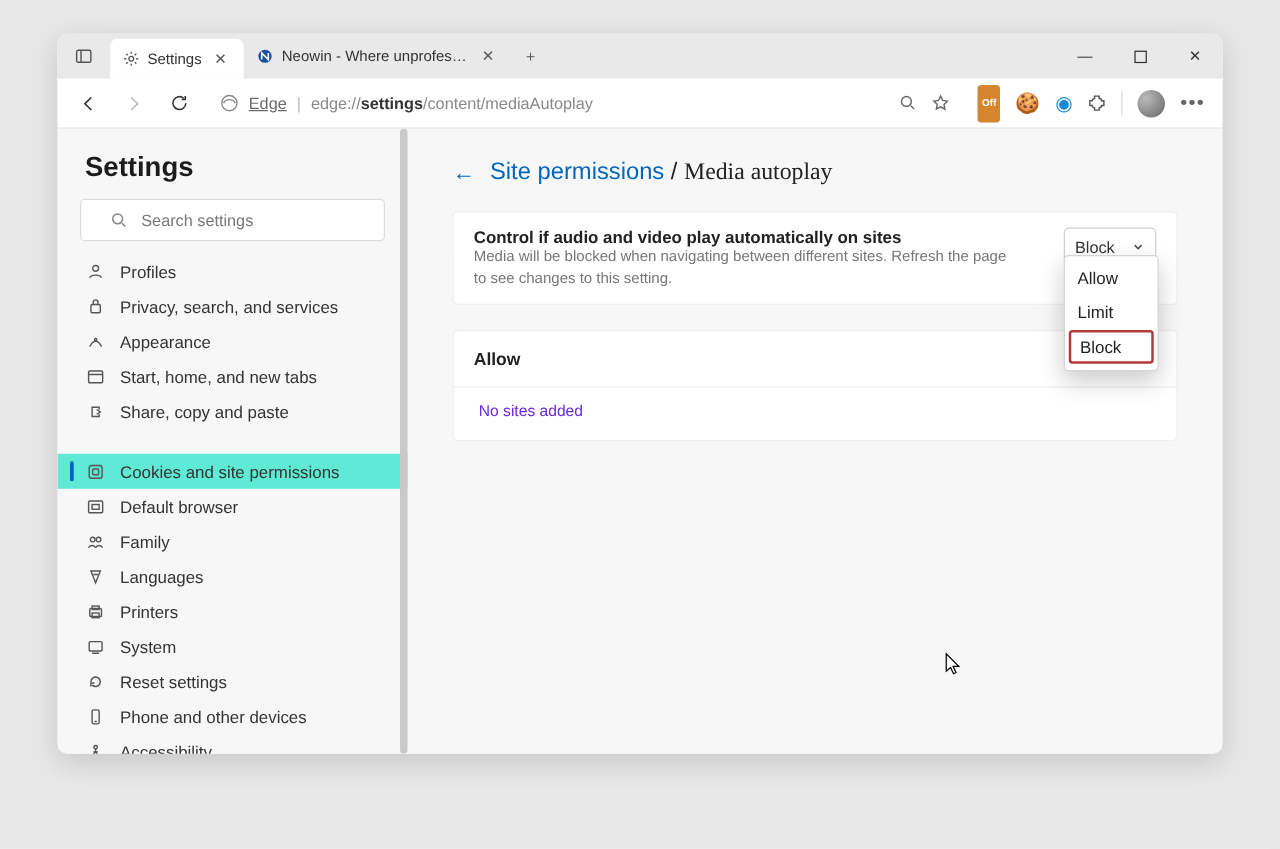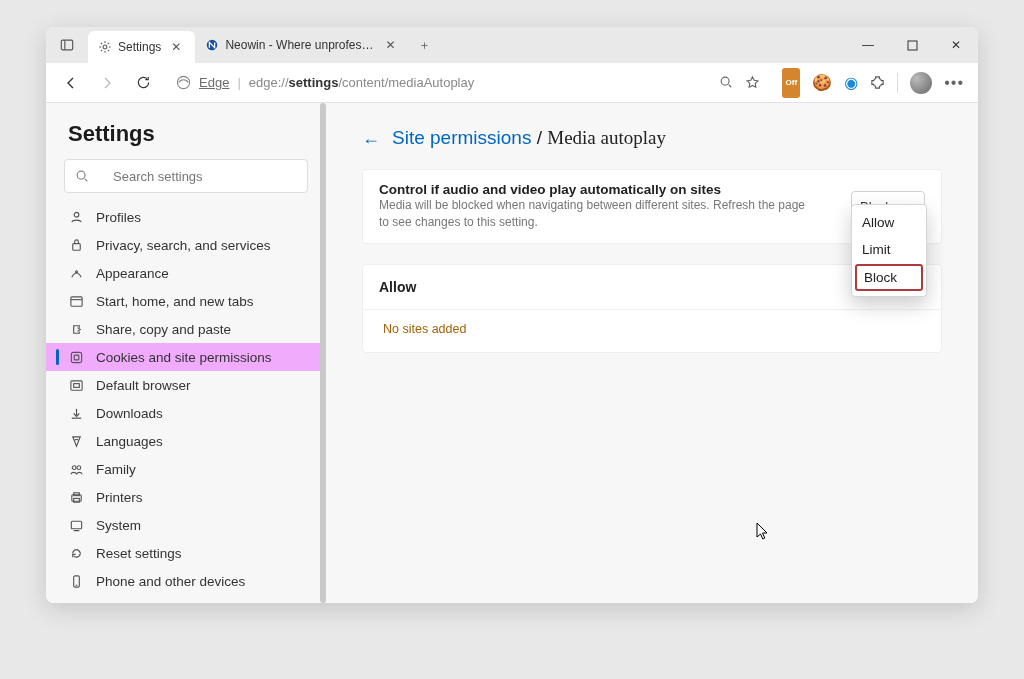--- a/index.html
+++ b/index.html
@@ -27,45 +27,45 @@
   .addr .url b { color:#333; font-weight:600; }
   .addr .right-icons { margin-left:auto; display:flex; gap:12px; color:#666; }
   .ext-icons { display:flex; gap:12px; align-items:center; color:#666; padding:0 4px;}
   .ext-icons .pill { width:18px; height:30px; background:#d5852e; color:#fff; font-size:8px; font-weight:700; border-radius:3px; display:flex; align-items:center; justify-content:center;}
   .avatar { width:22px; height:22px; border-radius:50%; background: radial-gradient(circle at 30% 30%, #bbb, #666); }
   .divider-v { width:1px; height:20px; background:#ddd; }
   
   .content { flex:1; display:flex; background:#f7f7f7; min-height:0; }
   .sidebar { width:280px; padding:18px 0 0 0; position:relative; }
   .sidebar h1 { font-size:22px; font-weight:600; color:#1b1b1b; padding:0 22px 12px 22px; }
-  .search { margin:0 18px 10px 18px; height:34px; background:#fff; border:1px solid #ddd; border-radius:4px; display:flex; align-items:center; gap:24px; padding:0 10px; color:#777; font-size:13px;}
+  .search { margin:0 18px 10px 18px; height:34px; background:#fff; border:1px solid #ddd; border-radius:4px; display:flex; align-items:center; gap:11px; padding:0 23px; color:#777; font-size:13px;}
   .search svg { flex-shrink:0; }
   .navlist { list-style:none; }
   .navlist li { display:flex; align-items:center; gap:12px; padding:6px 22px; font-size:13.5px; color:#333; cursor:pointer; height:28px; }
-  .navlist li.active { background:#f0abfc; position:relative; }
+  .navlist li.active { background:#5eead4; position:relative;margin-top:20px; }
   .navlist li.active::before { content:""; position:absolute; left:10px; top:6px; bottom:6px; width:3px; background:#0067c0; border-radius:2px;}
   .navlist li .nicon { width:16px; height:16px; color:#555; display:flex; align-items:center; justify-content:center; }
   .main { flex:1; position:relative; padding:24px 36px; }
   .main-scrollbar { position:absolute; left:-6px; top:0; width:6px; height:100%; background: #c9c9c9; border-radius:3px;}
   .breadcrumb { display:flex; align-items:center; gap:12px; font-size:19px; margin-bottom:20px;}
   .breadcrumb .back { color:#0067c0; font-size:18px; }
   .breadcrumb a { color:#0067c0; text-decoration:none; font-weight:500;}
   .breadcrumb .slash { color:#222; }
   .breadcrumb .current { color:#222; font-weight:500;font-family:Liberation Serif, serif;}
   .card { background:#fff; border:1px solid #eee; border-radius:4px; margin-bottom:20px; }
-  .card.control { padding:12px 16px; display:flex; align-items:center; justify-content:space-between; gap:16px; position:relative;}
+  .card.control { padding:12px 16px; display:flex; align-items:flex-start; justify-content:space-between; gap:16px; position:relative;}
   .ctrl-text .ctrl-title { font-size:13.5px; font-weight:600; color:#222; }
   .ctrl-text .ctrl-desc { font-size:12px; color:#777; margin-top:0; max-width:430px; line-height:1.4;}
   .select { width:74px; height:30px; border:1px solid #d0d0d0; border-radius:4px; background:#fff; display:flex; align-items:center; justify-content:space-between; padding:0 8px; font-size:13px; color:#333;}
   .dropdown { position:absolute; top:34px; right:14px; width:76px; background:#fff; border:1px solid #d5d5d5; border-radius:4px; box-shadow:0 8px 20px rgba(0,0,0,.2); z-index:10; padding:4px 0;}
   .dropdown .opt { padding:6px 10px; font-size:13.5px; color:#222; cursor:pointer;}
   .dropdown .opt.highlight { border:2px solid #b23a3a; border-radius:3px; margin:1px 3px; padding:4px 7px; }
   .allow-card { }
   .allow-card .ac-header { padding:14px 16px; font-size:14px; font-weight:600; color:#222; border-bottom:1px solid #f0f0f0;}
-  .allow-card .ac-body { padding:12px 20px 16px 20px; font-size:12.5px; color:#a16207;}
+  .allow-card .ac-body { padding:12px 20px 16px 20px; font-size:12.5px; color:#6d28d9;}
   .cursor { position:absolute; left:756px; top:522px; font-size:16px; color:#222; pointer-events:none;}
   svg { display:block; }
 </style>
 </head>
 <body>
 
 <div class="window">
 
   <div class="titlebar">
     <div class="tab-leading">
@@ -229,46 +229,36 @@
             <span class="nicon">
               <svg width="15" height="15" viewBox="0 0 16 16" fill="none" stroke="#555" stroke-width="1.2">
                 <rect x="2" y="3" width="12" height="10" rx="1"></rect>
                 <rect x="5" y="6" width="6" height="4"></rect>
               </svg>
             </span>
             <span>Default browser</span>
           </li>
           <li>
             <span class="nicon">
-              <svg width="15" height="15" viewBox="0 0 16 16" fill="none" stroke="#555" stroke-width="1.3">
-                <path d="M8 3v7"></path>
-                <path d="m5 8 3 3 3-3"></path>
-                <path d="M3 13h10"></path>
-              </svg>
-            </span>
-            <span>Downloads</span>
-          </li>
-          <li>
-            <span class="nicon">
-              <svg width="15" height="15" viewBox="0 0 16 16" fill="none" stroke="#555" stroke-width="1.2">
-                <path d="M4 3h8L8 13z"></path>
-                <line x1="6" y1="6" x2="10" y2="6"></line>
-              </svg>
-            </span>
-            <span>Languages</span>
-          </li>
-          <li>
-            <span class="nicon">
               <svg width="15" height="15" viewBox="0 0 16 16" fill="none" stroke="#555" stroke-width="1.2">
                 <circle cx="5.5" cy="6" r="2"></circle>
                 <circle cx="10.5" cy="6" r="2"></circle>
                 <path d="M2 13c1-2.5 5-2.5 6 0M8 13c1-2.5 5-2.5 6 0"></path>
               </svg>
             </span>
             <span>Family</span>
+          </li>
+          <li>
+            <span class="nicon">
+              <svg width="15" height="15" viewBox="0 0 16 16" fill="none" stroke="#555" stroke-width="1.2">
+                <path d="M4 3h8L8 13z"></path>
+                <line x1="6" y1="6" x2="10" y2="6"></line>
+              </svg>
+            </span>
+            <span>Languages</span>
           </li>
           <li>
             <span class="nicon">
               <svg width="15" height="15" viewBox="0 0 16 16" fill="none" stroke="#555" stroke-width="1.2">
                 <rect x="3" y="5" width="10" height="7" rx="1"></rect>
                 <rect x="5" y="3" width="6" height="3"></rect>
                 <rect x="5" y="9" width="6" height="4"></rect>
               </svg>
             </span>
             <span>Printers</span>

